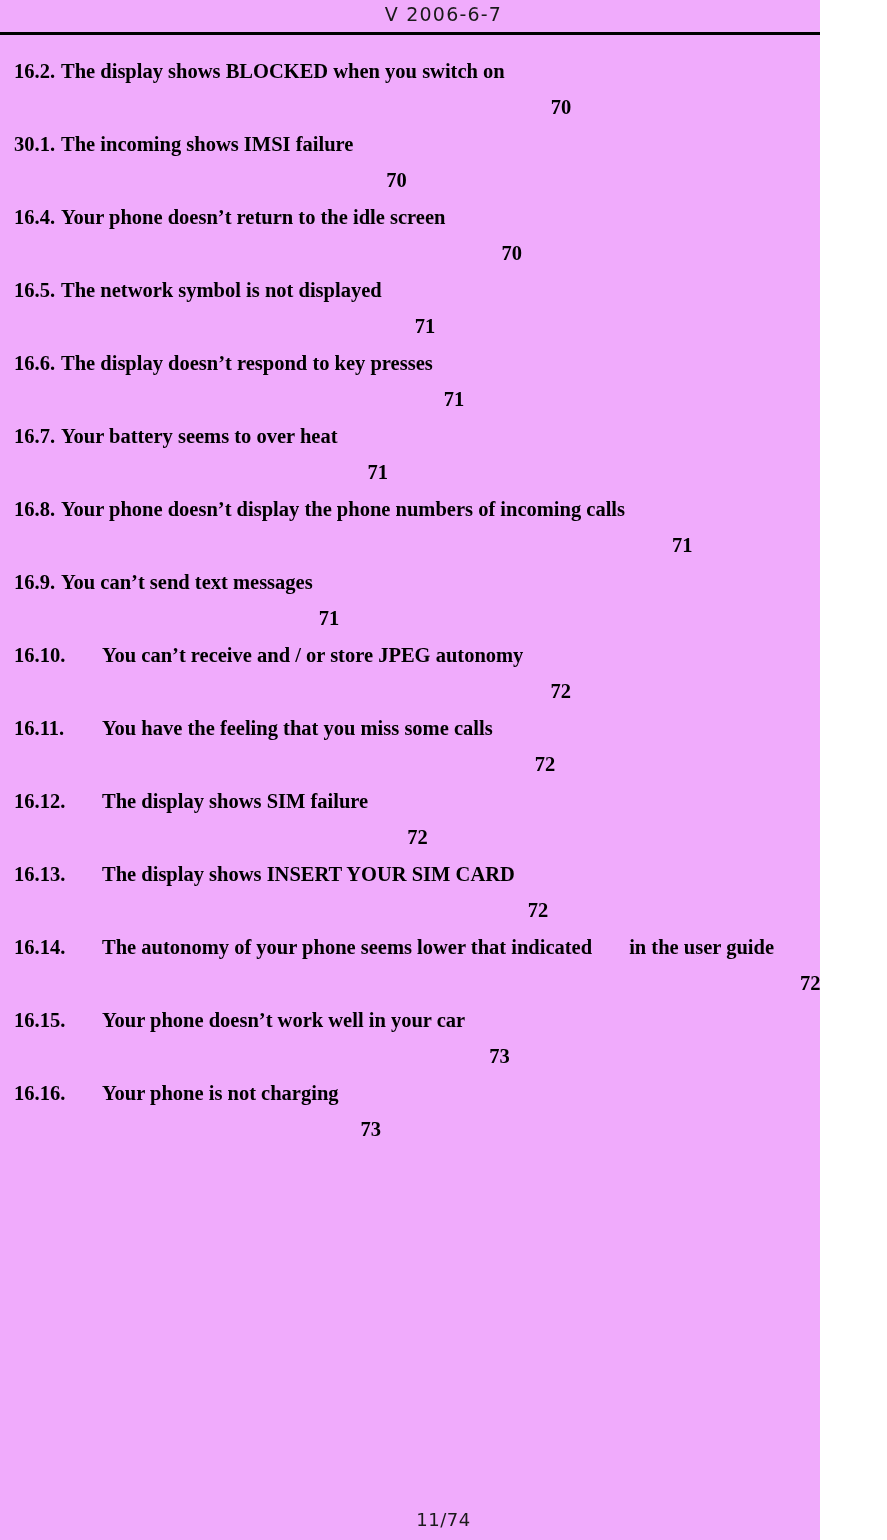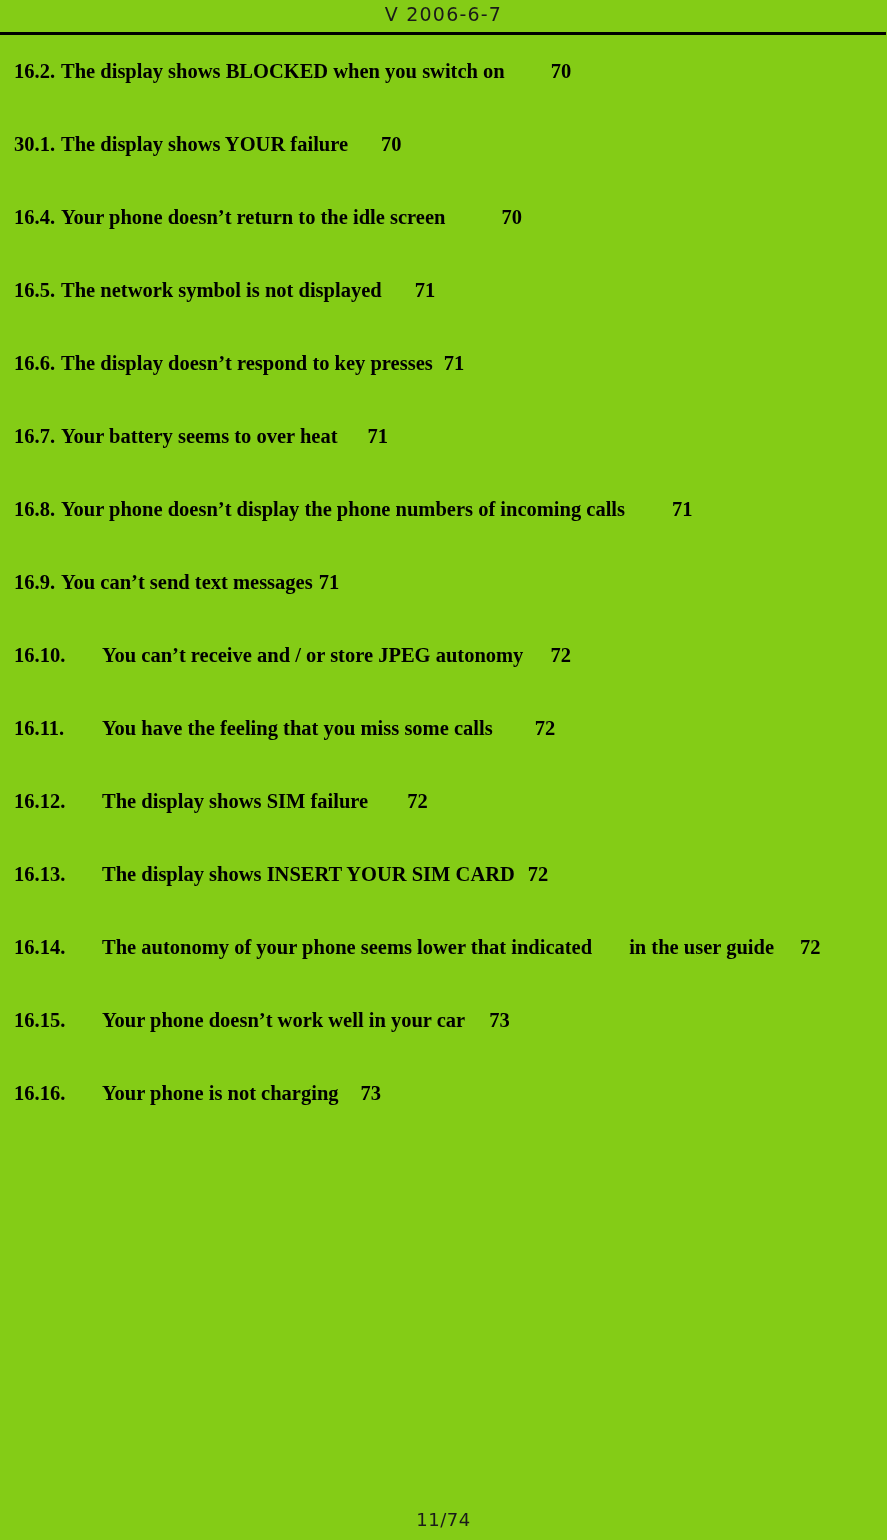--- a/index.html
+++ b/index.html
@@ -2,23 +2,23 @@
 <html><head>
 <meta charset="utf-8">
 <style>
   html, body {
     margin: 0;
     padding: 0;
     background: #ffffff;
   }
   .page {
     position: relative;
-    width: 887px;
+    width: 820px;
     height: 1540px;
-    background: #84cc16;
+    background: #f0abfc;
     overflow: hidden;
     font-family: "Liberation Serif", "DejaVu Serif", serif;
   }
 
   
   .header {
     position: absolute;
     top: 0;
     left: 0;
     width: 887px;
@@ -79,20 +79,21 @@
     flex: 0 0 auto;
     font-weight: bold;
   }
   .toc-gap {
     flex: 0 0 auto;
     display: inline-block;
   }
   .toc-page {
     flex: 0 0 auto;
     font-weight: bold;
+    margin-top: 36px;
   }
   .toc-extra {
     flex: 0 0 auto;
     font-weight: bold;
   }
 
   
   .footer {
     position: absolute;
     bottom: 10px;
@@ -111,21 +112,21 @@
 
 <div class="page">
 
   <div class="header">
     <div class="header-text">V 2006-6-7</div>
     <div class="header-rule"></div>
   </div>
 
   <div class="toc" id="toc-list">
       <div class="toc-entry lvl-a"><span class="toc-num">16.2.</span><span class="toc-title">The display shows BLOCKED when you switch on</span><span class="toc-gap" style="width: 46px;"></span><span class="toc-page">70</span></div>
-      <div class="toc-entry lvl-a"><span class="toc-num">30.1.</span><span class="toc-title">The display shows YOUR failure</span><span class="toc-gap" style="width: 33px;"></span><span class="toc-page">70</span></div>
+      <div class="toc-entry lvl-a"><span class="toc-num">30.1.</span><span class="toc-title">The incoming shows IMSI failure</span><span class="toc-gap" style="width: 33px;"></span><span class="toc-page">70</span></div>
       <div class="toc-entry lvl-a"><span class="toc-num">16.4.</span><span class="toc-title">Your phone doesn’t return to the idle screen</span><span class="toc-gap" style="width: 56px;"></span><span class="toc-page">70</span></div>
       <div class="toc-entry lvl-a"><span class="toc-num">16.5.</span><span class="toc-title">The network symbol is not displayed</span><span class="toc-gap" style="width: 33px;"></span><span class="toc-page">71</span></div>
       <div class="toc-entry lvl-a"><span class="toc-num">16.6.</span><span class="toc-title">The display doesn’t respond to key presses</span><span class="toc-gap" style="width: 11px;"></span><span class="toc-page">71</span></div>
       <div class="toc-entry lvl-a"><span class="toc-num">16.7.</span><span class="toc-title">Your battery seems to over heat</span><span class="toc-gap" style="width: 30px;"></span><span class="toc-page">71</span></div>
       <div class="toc-entry lvl-a"><span class="toc-num">16.8.</span><span class="toc-title">Your phone doesn’t display the phone numbers of incoming calls</span><span class="toc-gap" style="width: 47px;"></span><span class="toc-page">71</span></div>
       <div class="toc-entry lvl-a"><span class="toc-num">16.9.</span><span class="toc-title">You can’t send text messages</span><span class="toc-gap" style="width: 6px;"></span><span class="toc-page">71</span></div>
       <div class="toc-entry lvl-b"><span class="toc-num">16.10.</span><span class="toc-title">You can’t receive and / or store JPEG autonomy</span><span class="toc-gap" style="width: 27px;"></span><span class="toc-page">72</span></div>
       <div class="toc-entry lvl-b"><span class="toc-num">16.11.</span><span class="toc-title">You have the feeling that you miss some calls</span><span class="toc-gap" style="width: 42px;"></span><span class="toc-page">72</span></div>
       <div class="toc-entry lvl-b"><span class="toc-num">16.12.</span><span class="toc-title">The display shows SIM failure</span><span class="toc-gap" style="width: 39px;"></span><span class="toc-page">72</span></div>
       <div class="toc-entry lvl-b"><span class="toc-num">16.13.</span><span class="toc-title">The display shows INSERT YOUR SIM CARD</span><span class="toc-gap" style="width: 13px;"></span><span class="toc-page">72</span></div>

